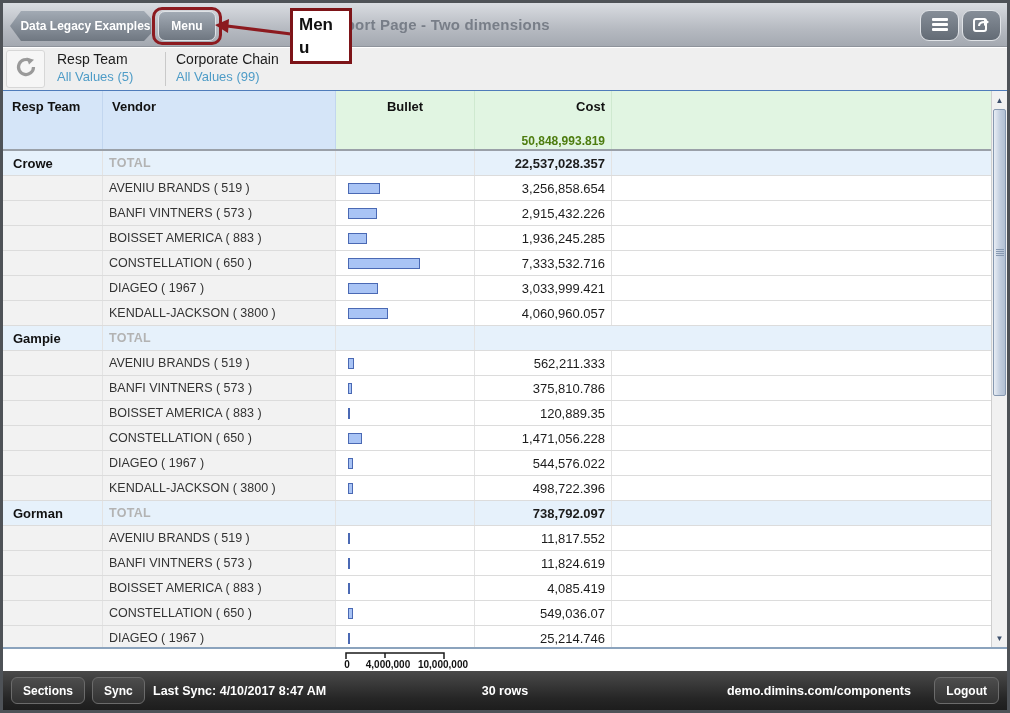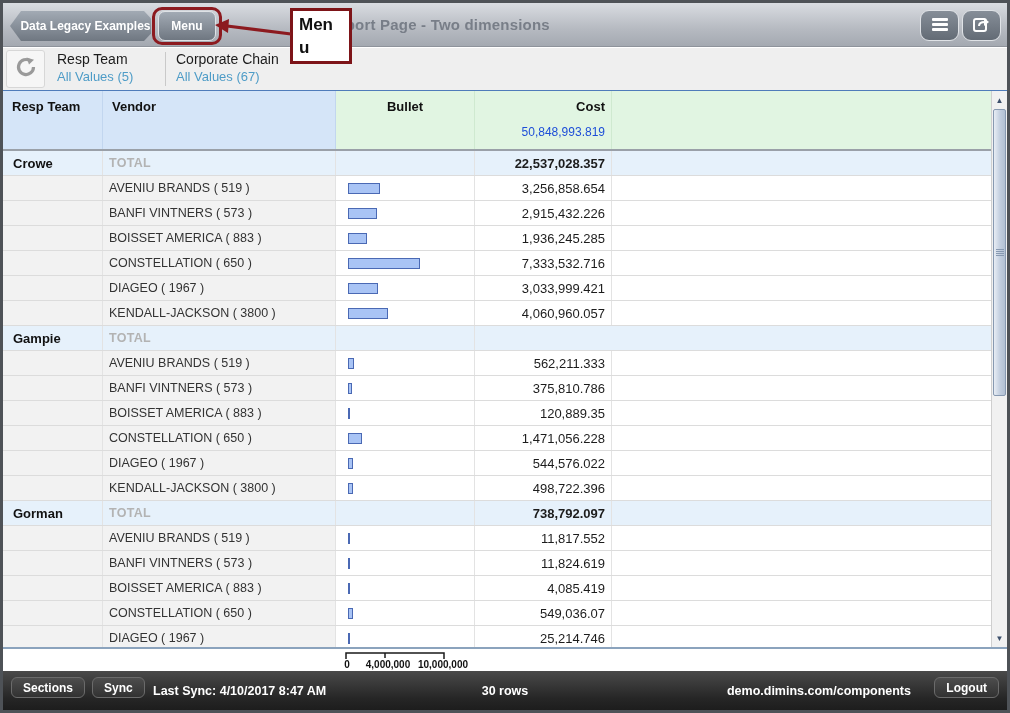--- a/index.html
+++ b/index.html
@@ -51,21 +51,21 @@
   .c-resp  { width:100px; }
   .c-vend  { width:233px; }
   .c-bull  { width:139px; }
   .c-cost  { width:137px; }
   .c-fill  { flex:1; }
   .thead .c-resp, .thead .c-vend { background:#d5e5f8; border-right:1px solid #c2d6ef; padding:8px 5px 0 9px; font-size:13px; font-weight:bold; color:#111; }
   .thead .c-bull, .thead .c-cost, .thead .c-fill { background:#e1f5e2; border-right:1px solid #cfe9d0; padding-top:8px; font-size:13px; font-weight:bold; color:#111; }
   .thead .c-bull { text-align:center; }
   .thead .c-cost { text-align:right; padding-right:6px; }
   .thead .c-fill { border-right:none; }
-  .cost-sub { font-weight:normal; font-size:12px; color:#1d4ed8; margin-top:11px; }
+  .cost-sub { font-weight:bold; font-size:12px; color:#4d7c0f; margin-top:20px; }
   .trow > div { border-right:1px solid #e3e3e3; height:100%; display:flex; align-items:center; }
   .trow > .c-fill { border-right:none; }
   .trow.vendor-row .c-resp, .trow.vendor-row .c-vend { background:#f2f2f2; }
   .trow.vendor-row .c-bull, .trow.vendor-row .c-cost, .trow.vendor-row .c-fill { background:#fff; }
   .trow.total-row > div { background:#e6f1fb; }
   .cell-team { padding-left:10px; font-size:13px; font-weight:bold; color:#111; }
   .cell-vendor { padding-left:6px; font-size:12.5px; color:#333; }
   .cell-total-label { padding-left:6px; font-size:12.5px; font-weight:bold; color:#b3b3b3; letter-spacing:.3px; }
   .cell-cost { justify-content:flex-end; padding-right:6px; font-size:13px; color:#1c1c1c; }
   .total-row .cell-cost { font-weight:bold; }
@@ -84,21 +84,21 @@
 
   
   .axisstrip { position:absolute; left:0; top:644px; width:1004px; height:24px; background:#fff;
     border-top:2px solid #8ba3bd; }
   .axis-bracket { position:absolute; left:342px; top:3px; }
   .axis-label { position:absolute; top:10px; font-size:10px; font-weight:bold; color:#111; transform:translateX(-50%); }
 
   
   .bottombar { position:absolute; left:0; top:668px; width:1004px; height:39px;
     background:linear-gradient(#4a4a4a, #262626 70%, #1d1d1d); }
-  .bb-btn { position:absolute; top:6px; height:21px; background:linear-gradient(#4d4d4d,#323232);
+  .bb-btn { position:absolute; top:6px; height:27px; background:linear-gradient(#4d4d4d,#323232);
     border:1px solid #6b6b6b; border-radius:6px; color:#fff; font-weight:bold; font-size:12px;
     padding:0 11px; cursor:pointer; }
   .bb-sections { left:8px; } .bb-sync { left:89px; } .bb-logout { right:8px; }
   .bb-text { position:absolute; top:13px; color:#fff; font-weight:bold; font-size:12.5px; }
   .bb-lastsync { left:150px;text-align:center; }
   .bb-rows { left:0; width:1004px; text-align:center; }
   .bb-host { right:96px; }
 </style>
 </head>
 <body>
@@ -139,21 +139,21 @@
         </svg>
       </span>
     </div>
     <div class="filter-item" style="left:54px;">
       <div class="fname">Resp Team</div>
       <div class="fval">All Values (5)</div>
     </div>
     <div class="filter-sep"></div>
     <div class="filter-item" style="left:173px;">
       <div class="fname">Corporate Chain</div>
-      <div class="fval">All Values (67)</div>
+      <div class="fval">All Values (99)</div>
     </div>
   </div>
 
   <div class="callout">Menu</div>
   <svg class="callout-arrow" width="80" height="26" viewBox="0 0 80 26">
     <line x1="78" y1="17" x2="14" y2="9" stroke="#8c1a1f" stroke-width="3"></line>
     <polygon points="2,8 16,2 15,16" fill="#8c1a1f"></polygon>
   </svg>
 
   <div class="tablewrap">

